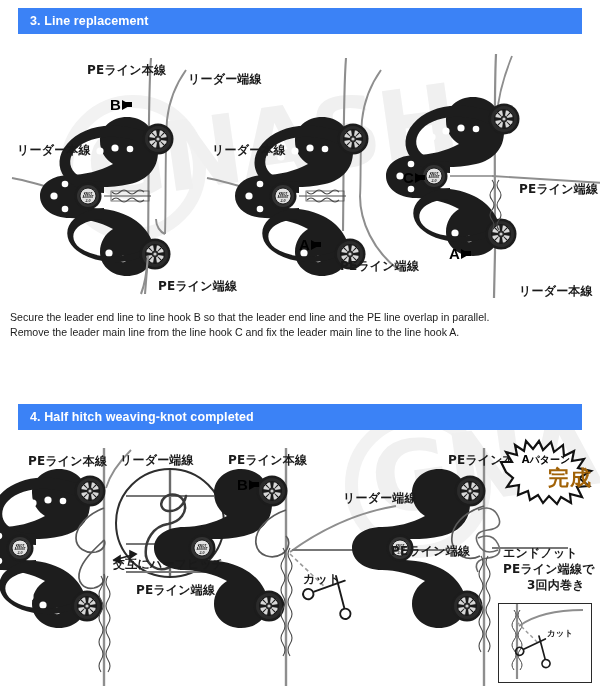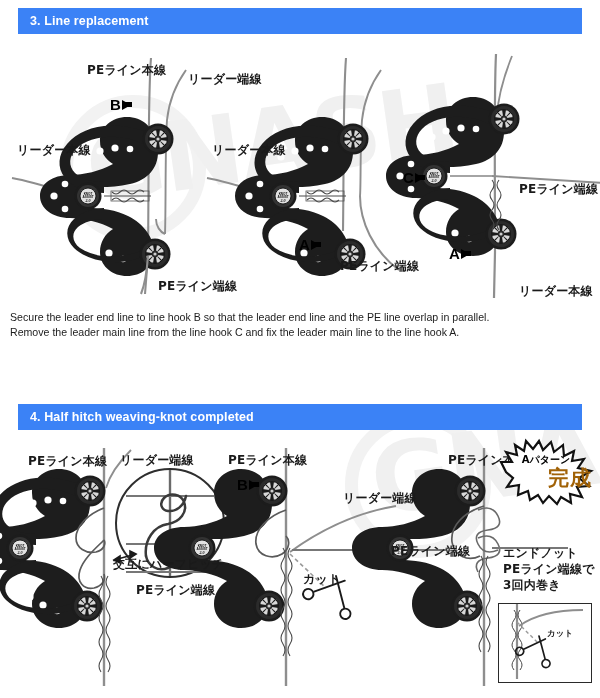--- a/index.html
+++ b/index.html
@@ -590,21 +590,21 @@
         <path d="M33,108 q4,6 0,12 q-4,6 0,12 q4,6 0,12 q-4,6 0,12 q4,6 0,12 q-4,6 0,12 q4,6 0,12 q-4,6 0,12"></path>
         <path d="M40,108 q-4,6 0,12 q4,6 0,12 q-4,6 0,12 q4,6 0,12 q-4,6 0,12 q4,6 0,12 q-4,6 0,12 q4,6 0,12"></path>
       </g>
       <path d="M44,100 L120,100" stroke="#777" stroke-width="2.2" fill="none"></path>
     </svg>
   </div>
 
   <div class="jp" style="left:448px;top:452px;">PEライン本線</div>
   <div class="jp" style="left:503px;top:545px;">エンドノット</div>
   <div class="jp" style="left:503px;top:561px;text-align:center;">PEライン端線で</div>
-  <div class="jp" style="left:503px;top:577px;">3回内巻き</div>
+  <div class="jp" style="left:527px;top:577px;">3回内巻き</div>
 
   <div class="burst" style="left:500px;top:440px;">
     <svg width="92" height="64" viewBox="0 0 92 64">
       <polygon points="6,32 1,22 12,22 6,12 17,15 15,5 24,11 26,1 33,9 39,1 43,10 51,2 54,12 63,5 64,16 74,11 72,21 84,19 78,28 91,31 79,38 89,46 77,47 82,57 70,54 71,63 61,57 57,64 49,56 43,63 38,55 30,60 28,51 18,55 19,45 7,47 13,38" fill="#ffffff" stroke="#111" stroke-width="2.2" stroke-linejoin="miter"></polygon>
     </svg>
     <div class="bt1">Aパターン</div>
     <div class="bt2">完成</div>
   </div>
 
   <div class="inset" style="left:498px;top:603px;width:92px;height:78px;">

